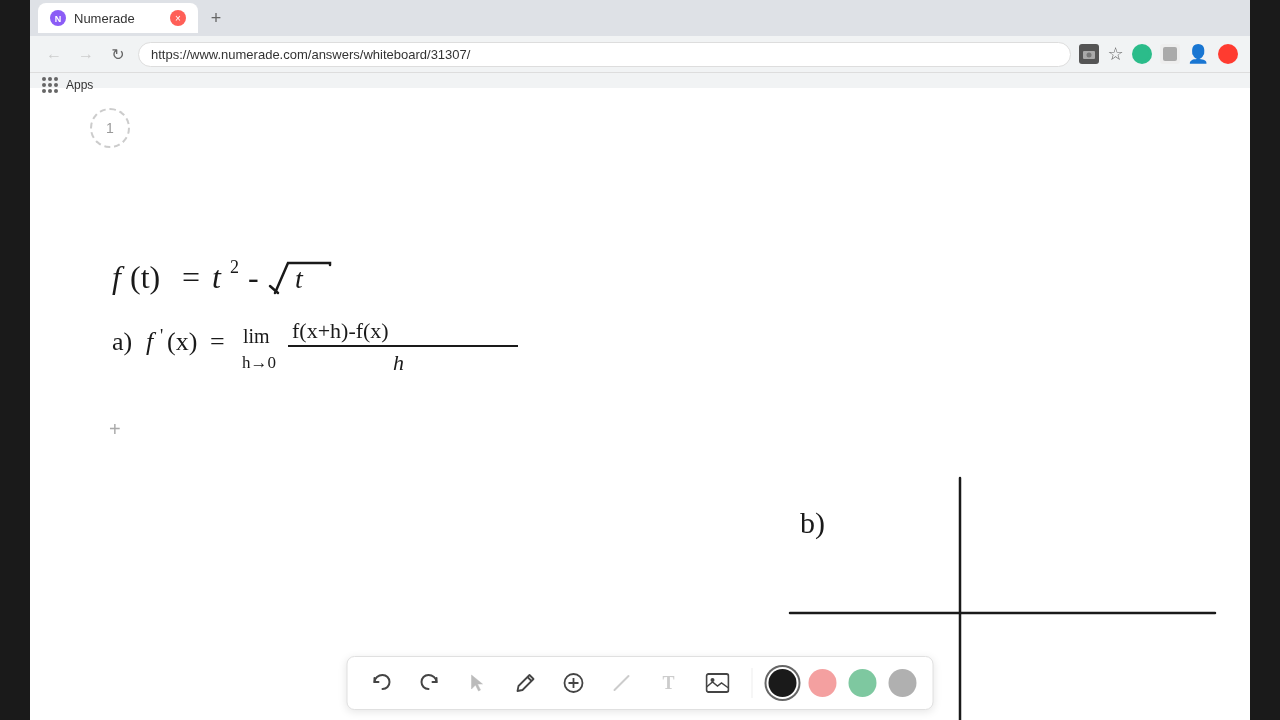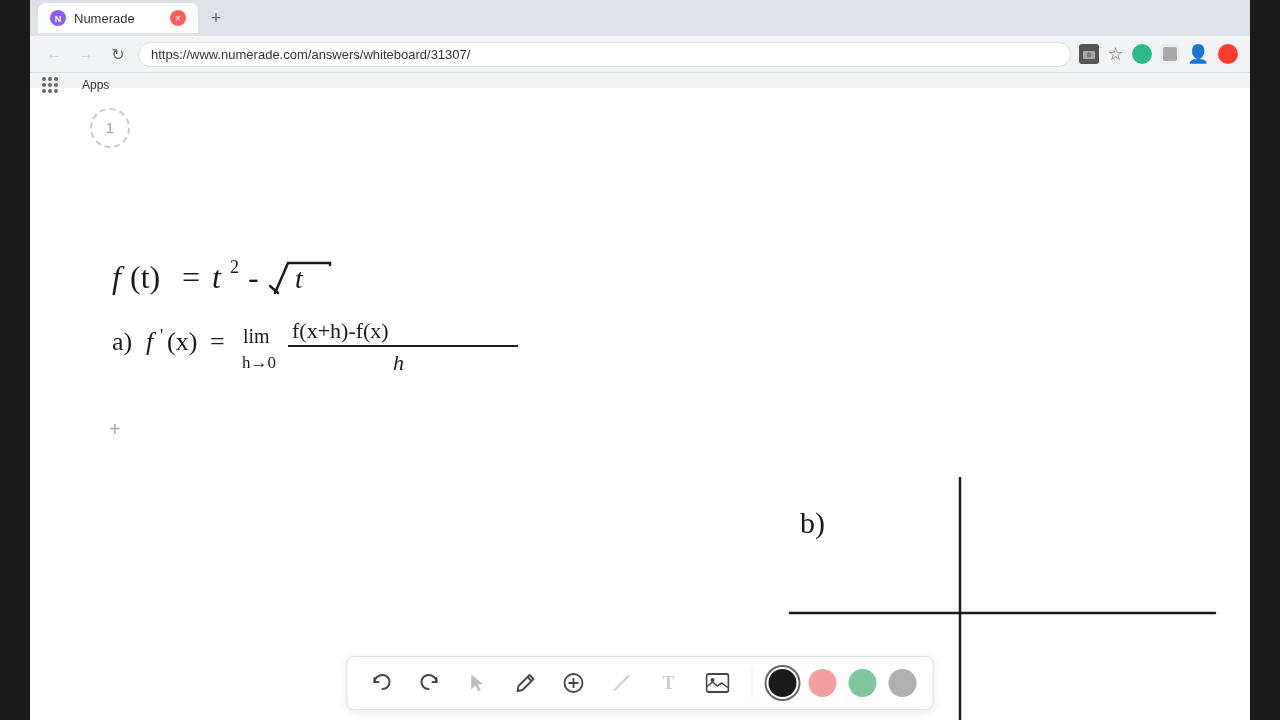--- a/index.html
+++ b/index.html
@@ -130,21 +130,21 @@
       height: 20px;
       border-radius: 50%;
       cursor: pointer;
     }
 
     .bookmarks-bar {
       height: 24px;
       padding: 0 12px;
       display: flex;
       align-items: center;
-      gap: 20px;
+      gap: 4px;
       font-size: 12px;
       color: #333;
       border-top: 1px solid #ddd;
     }
 
     .apps-icon {
       display: grid;
       grid-template-columns: repeat(3, 4px);
       gap: 2px;
       margin-right: 4px;

